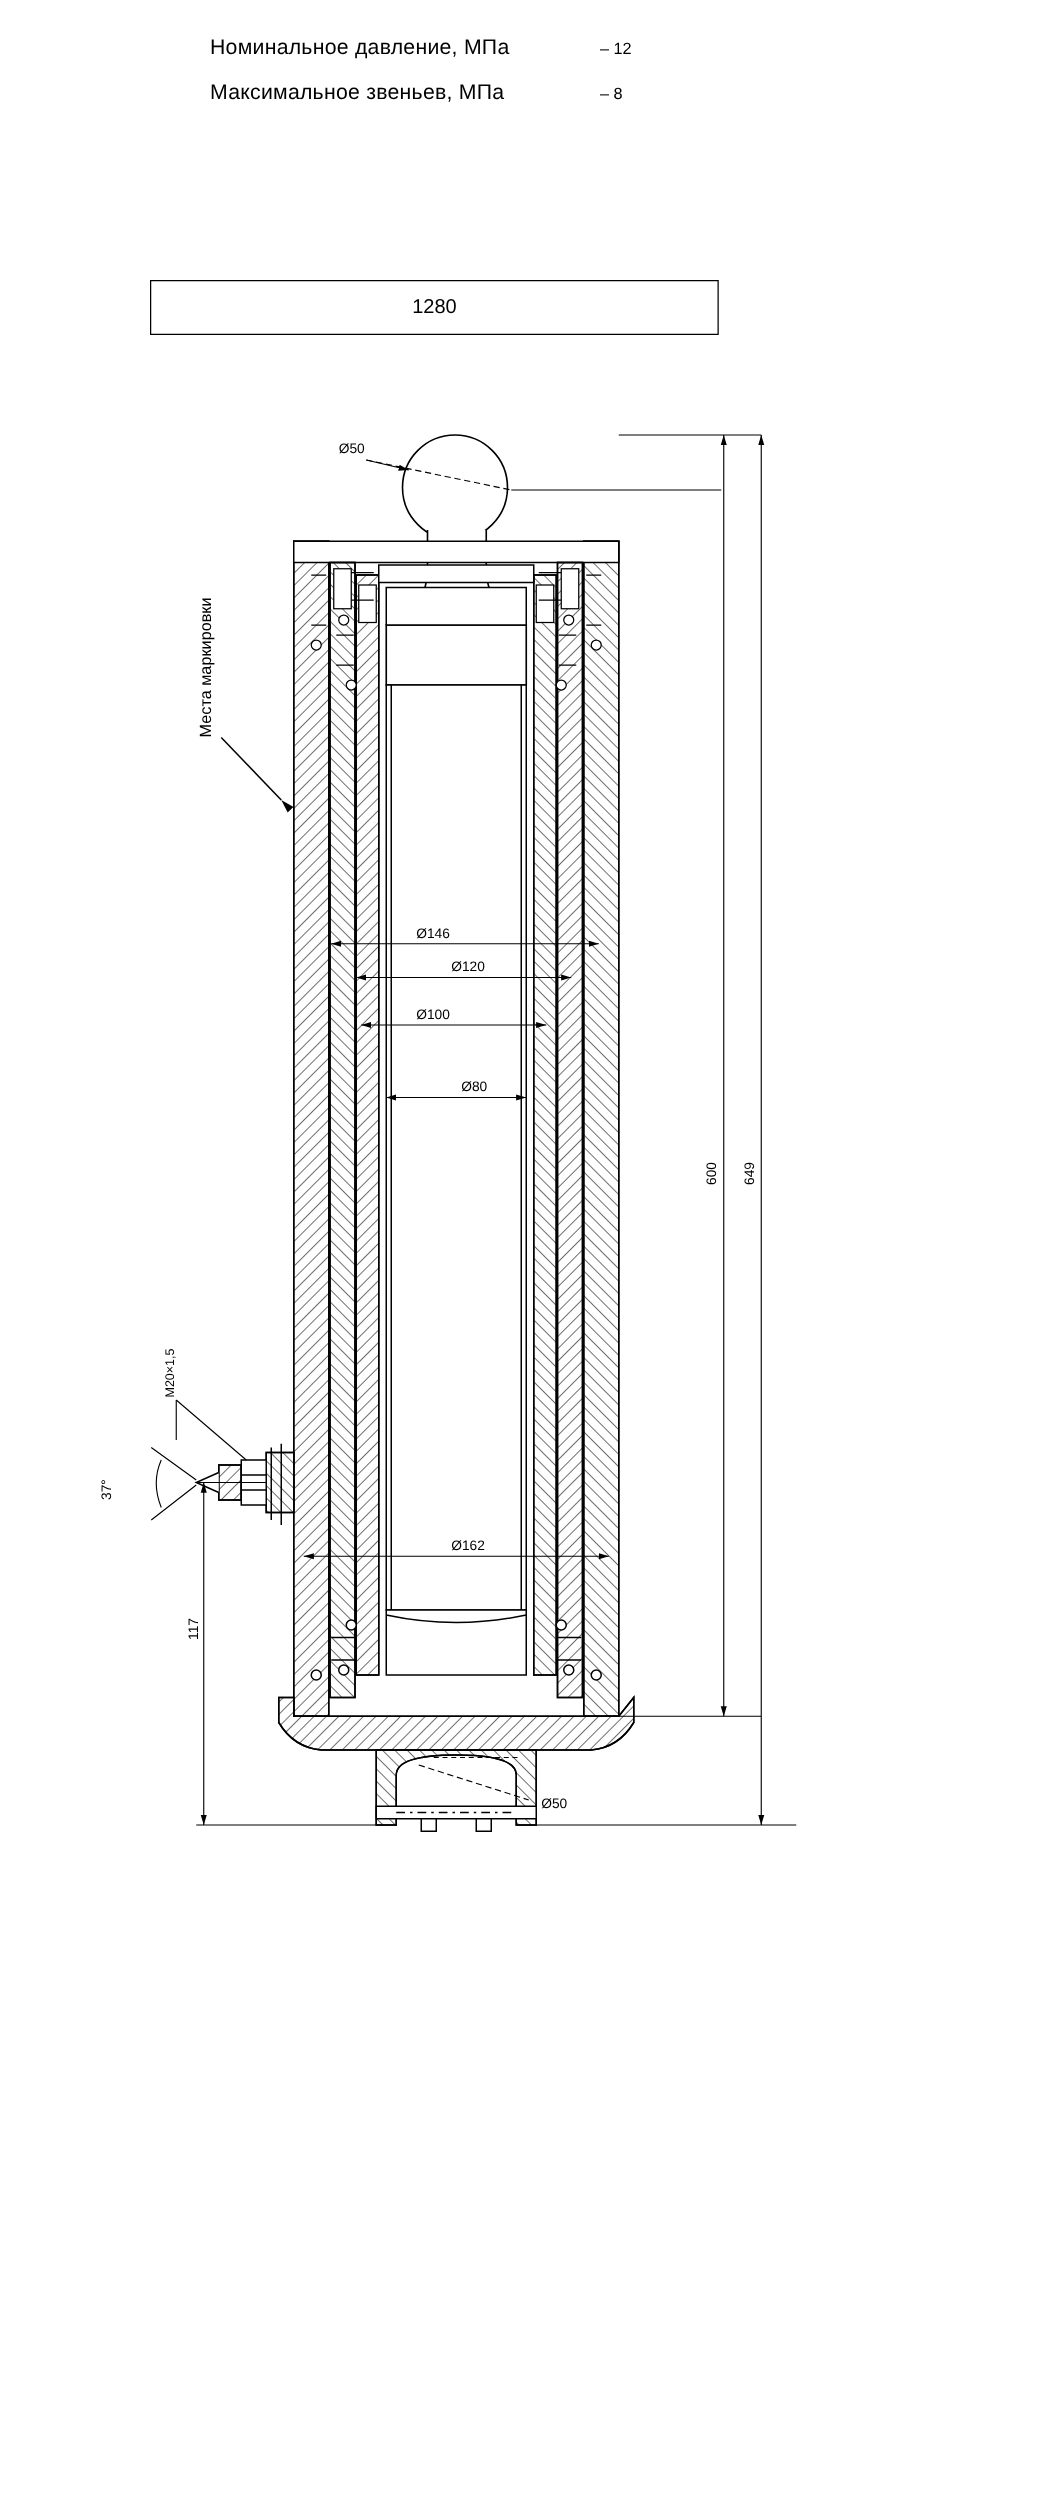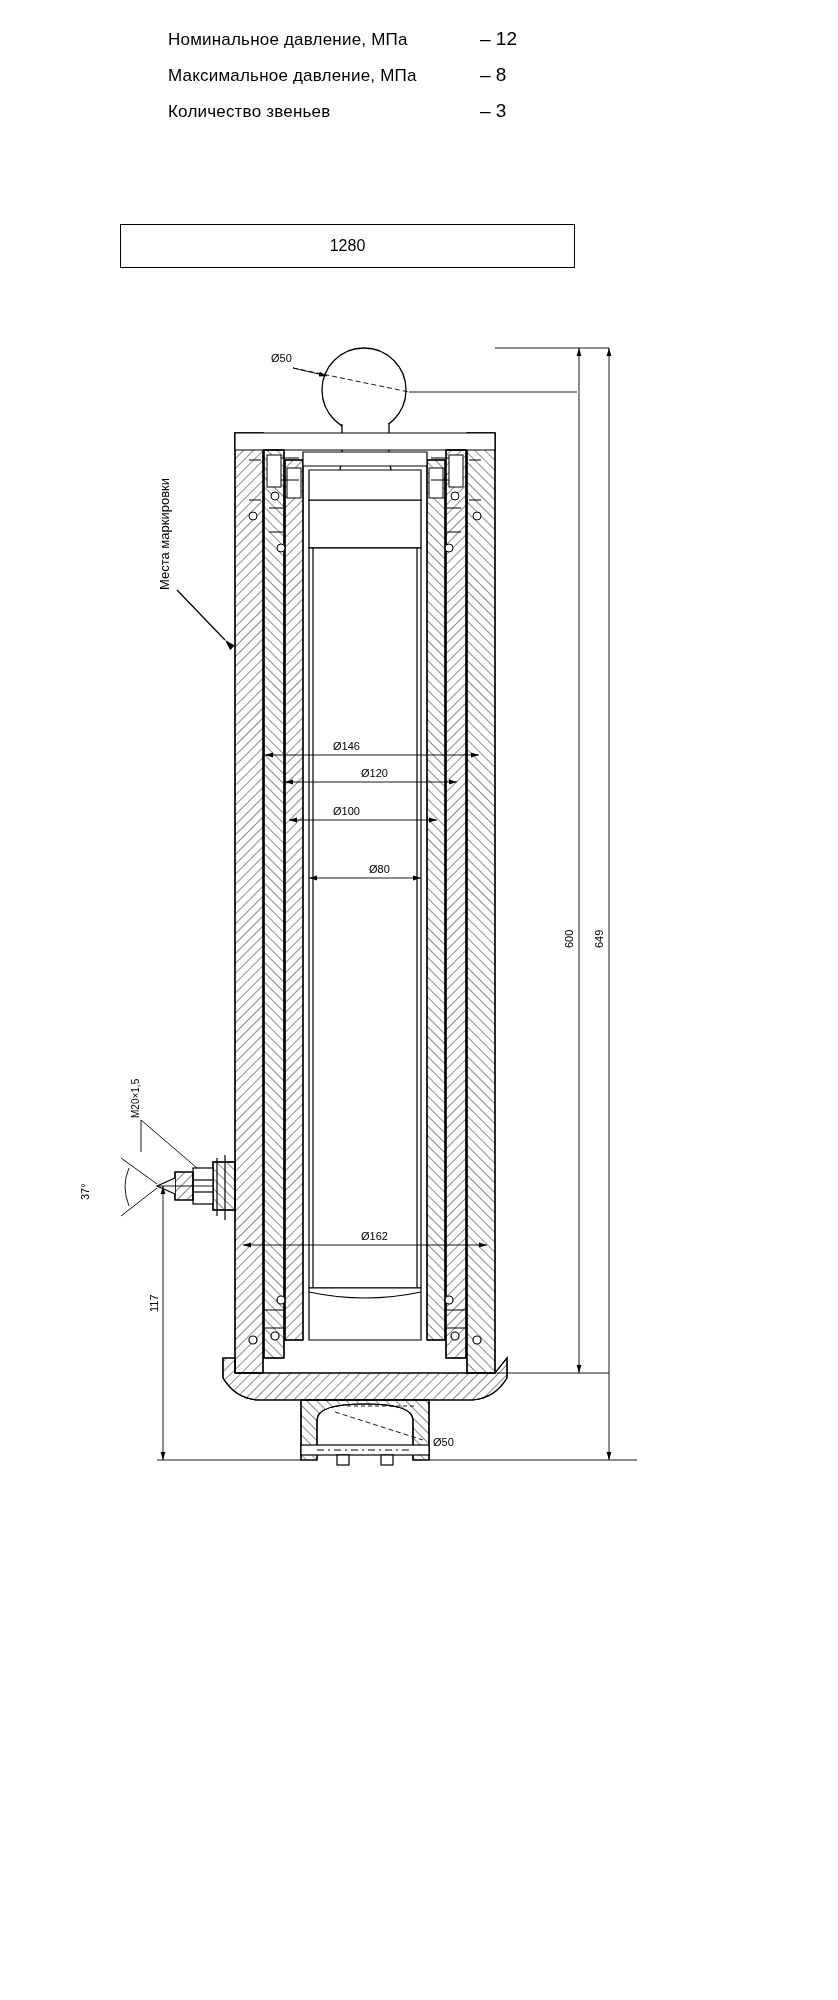--- a/index.html
+++ b/index.html
@@ -27,21 +27,21 @@
     height: 36px;
     margin-left: 23px;
   }
   .spec-label {
     font-size: 17px;
     letter-spacing: .2px;
     white-space: nowrap;
   }
   .spec-dash {
     margin-left: auto;
-    font-size: 19px;
+    font-size: 13px;
     width: 95px;
     text-align: left;
     padding-left: 10px;
   }
 
   
   .box-table {
     position: absolute;
     left: 120px; top: 224px;
     width: 455px; height: 44px;
@@ -86,26 +86,22 @@
 </style>
 </head>
 <body>
 
 <div class="spec-list">
   <div class="spec-row">
     <span class="spec-label">Номинальное давление, МПа</span>
     <span class="spec-dash">– 12</span>
   </div>
   <div class="spec-row">
-    <span class="spec-label">Максимальное давление, МПа</span>
+    <span class="spec-label">Максимальное звеньев, МПа</span>
     <span class="spec-dash">– 8</span>
-  </div>
-  <div class="spec-row">
-    <span class="spec-label">Количество звеньев</span>
-    <span class="spec-dash">– 3</span>
   </div>
 </div>
 
 <div class="box-table">
   <div class="cell-r">1280</div>
 </div>
 
 <div id="drawing">
 <svg width="838" height="1180" viewBox="0 0 838 1180" xmlns="http://www.w3.org/2000/svg">
   <defs>

